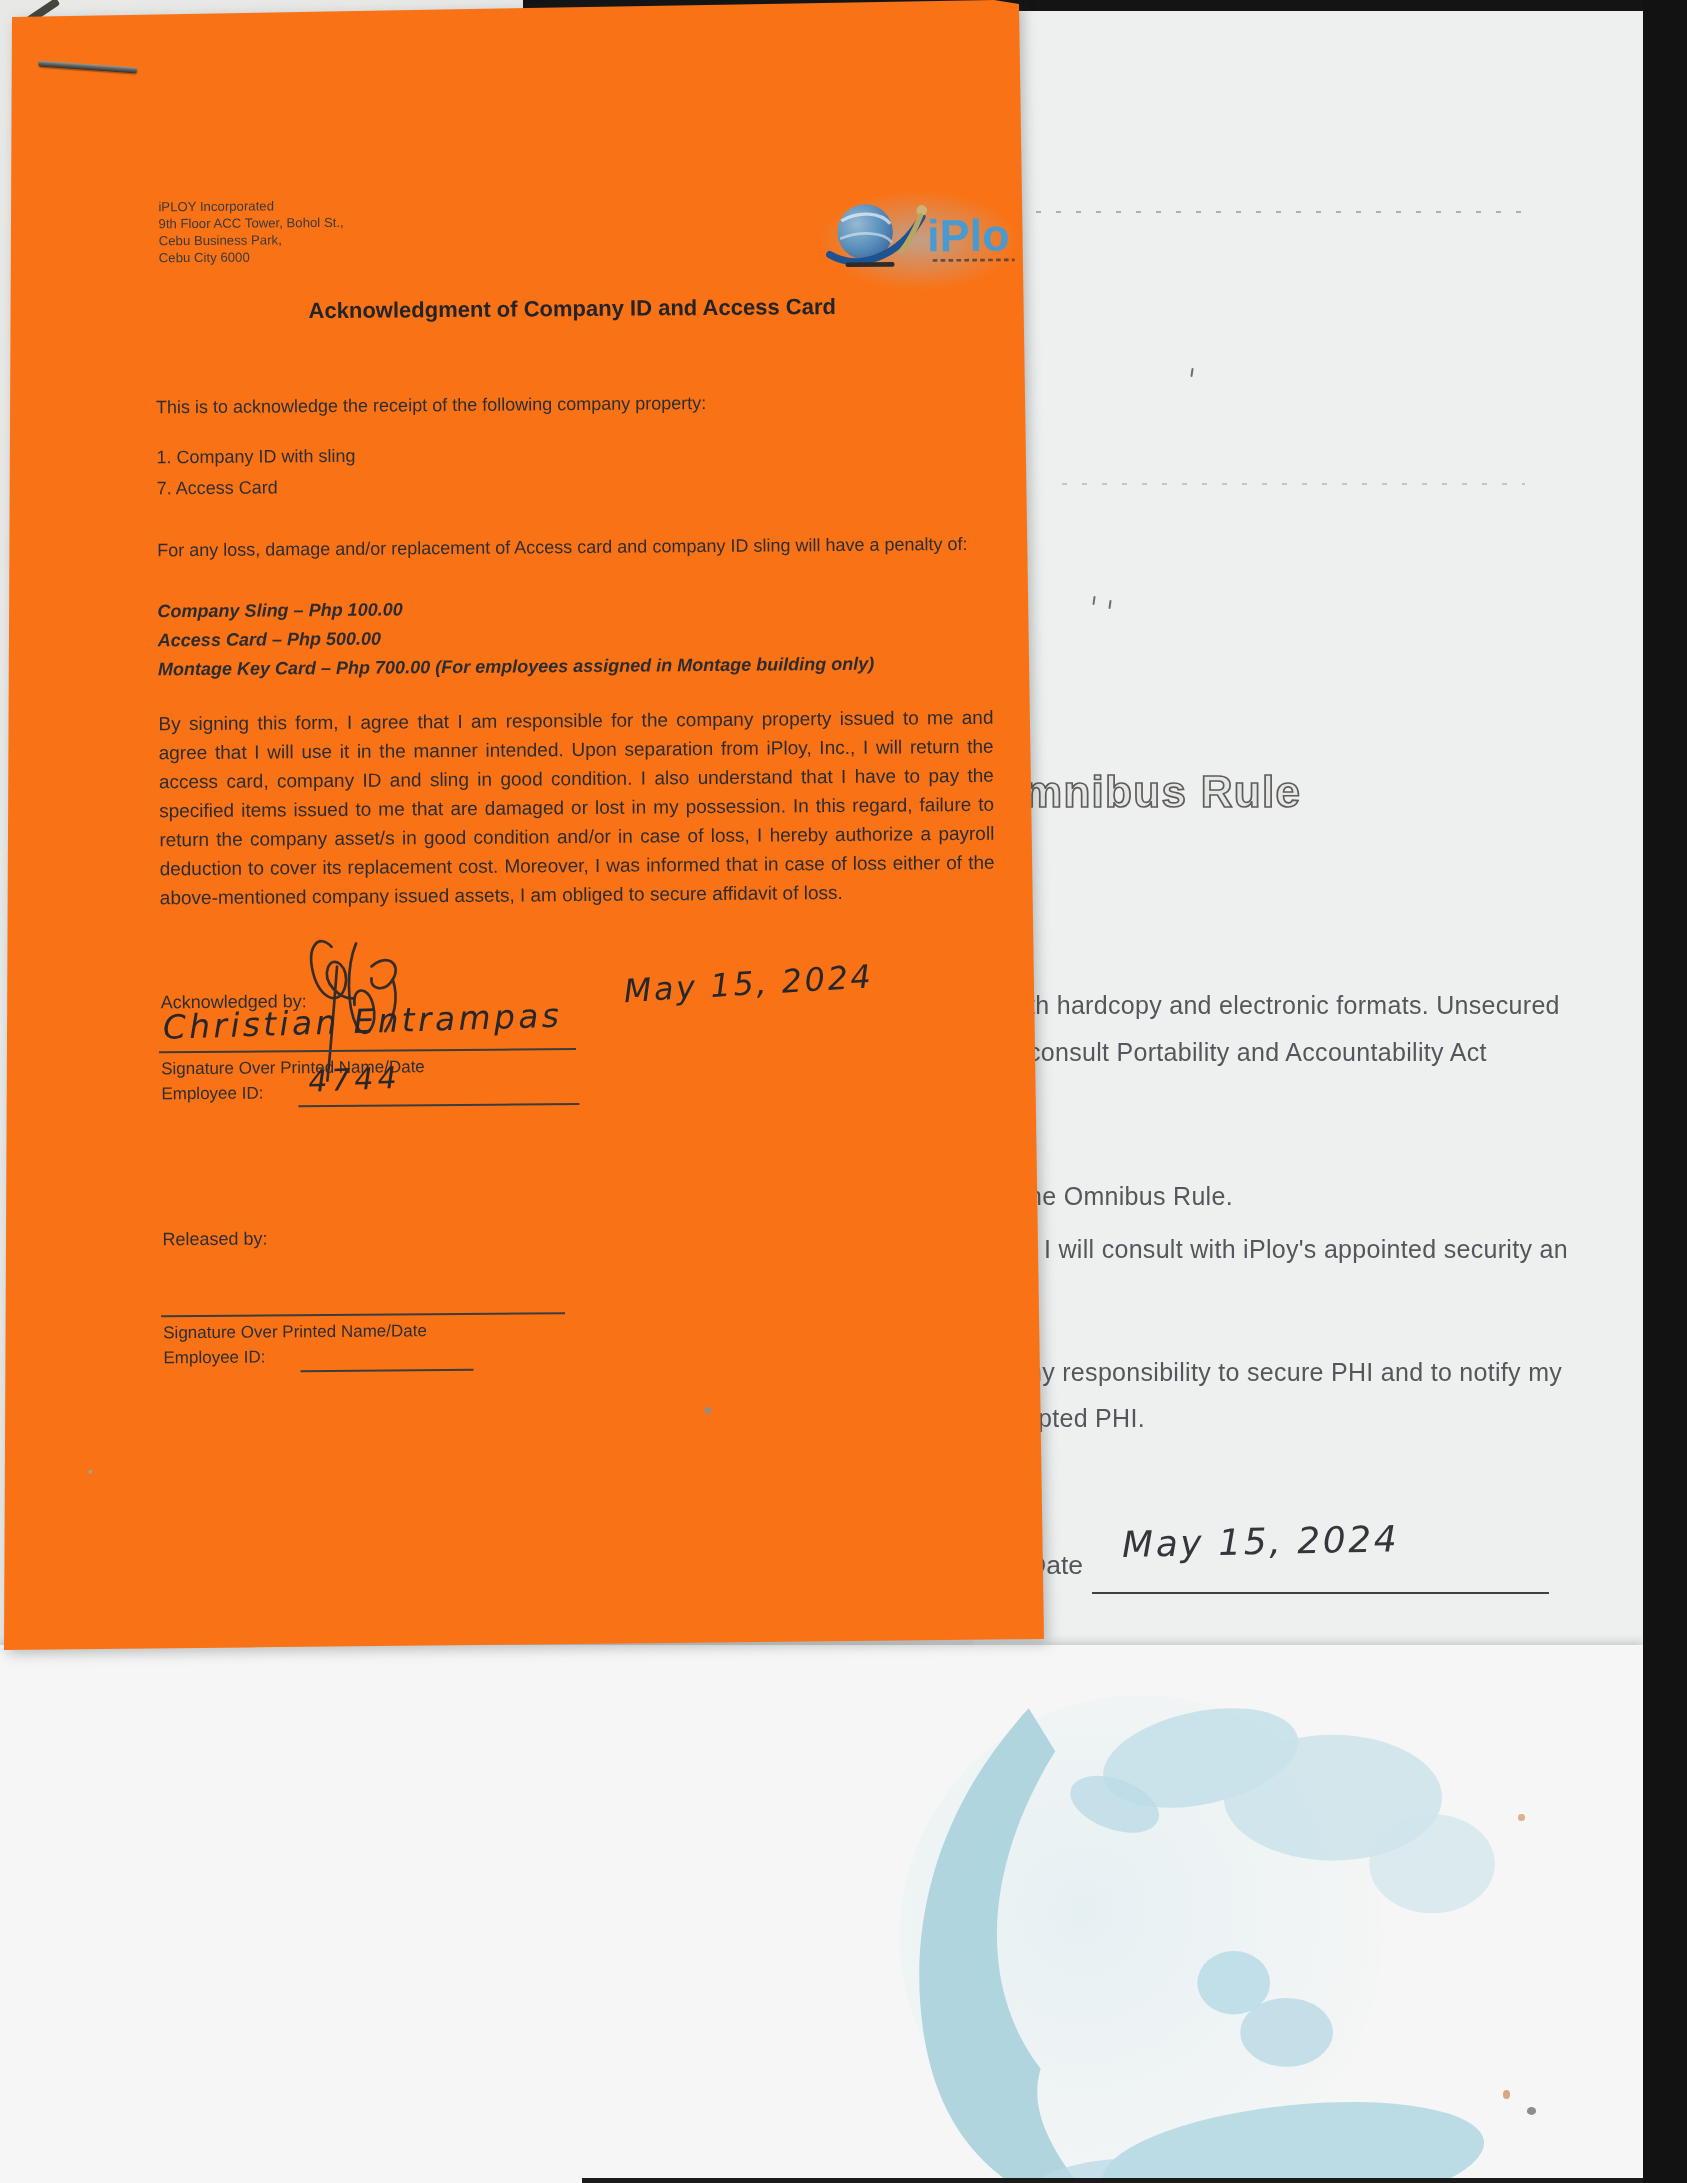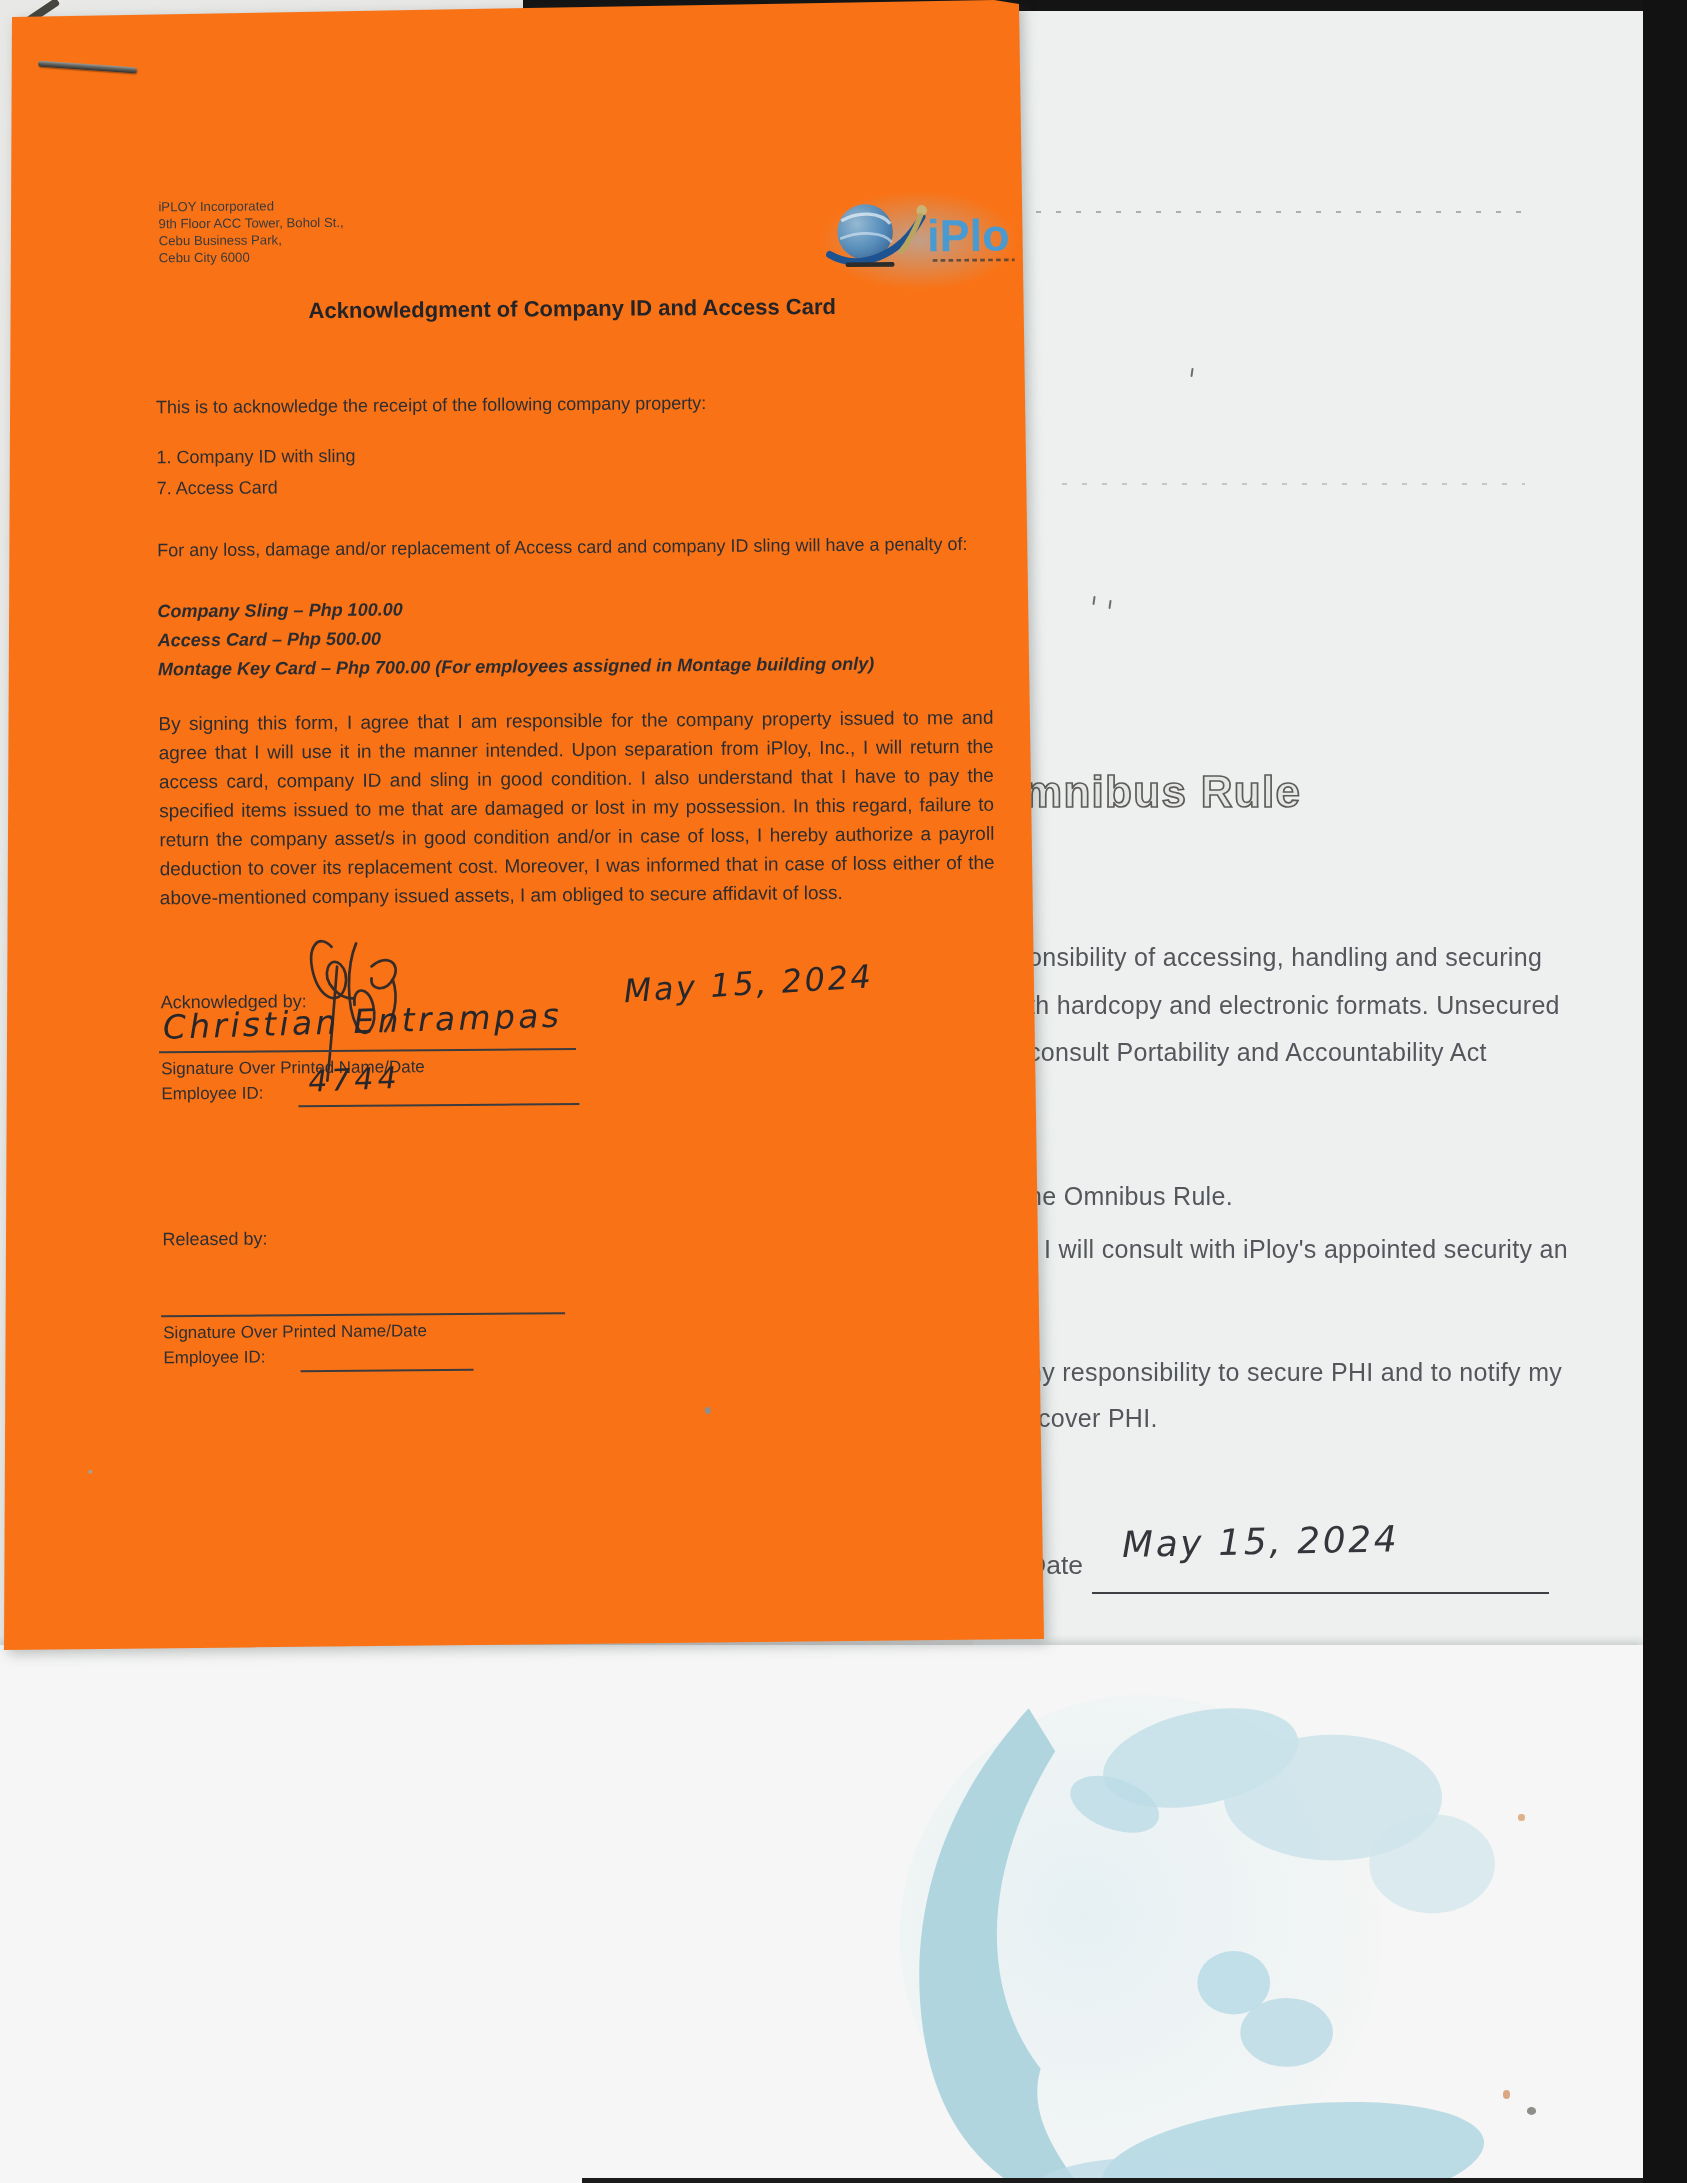--- a/index.html
+++ b/index.html
@@ -65,28 +65,27 @@
 
   <div class="back-page">
     <div class="faint-dots" style="left:63px;top:200px;width:490px;"></div>
     <div class="tick-mark" style="left:218px;top:357px;"></div>
     <div class="faint-dots" style="left:89px;top:472px;width:463px;opacity:.32;"></div>
     <div class="tick-mark" style="left:120px;top:585px;"></div>
     <div class="tick-mark" style="left:136px;top:589px;"></div>
 
     <div class="bp-title">mnibus Rule</div>
 
-    <div class="bp-text" style="left:55px;top:932px;">onsibility of accessing, handling and securing</div>
     <div class="bp-text" style="left:55px;top:980px;">th hardcopy and electronic formats.  Unsecured</div>
     <div class="bp-text" style="left:55px;top:1027px;">consult Portability and Accountability Act</div>
 
     <div class="bp-text" style="left:55px;top:1171px;">he Omnibus Rule.</div>
     <div class="bp-text" style="left:71px;top:1224px;">I will consult with iPloy's appointed security an</div>
     <div class="bp-text" style="left:55px;top:1347px;">ny responsibility to secure PHI and to notify my</div>
-    <div class="bp-text" style="left:65px;top:1393px;">cover PHI.</div>
+    <div class="bp-text" style="left:65px;top:1393px;">pted PHI.</div>
 
     <div class="bp-date-row">Date</div>
     <div class="bp-date-line"></div>
     <div class="bp-date-hw">May 15, 2024</div>
   </div>
 
   <div class="bottom-sheet">
     <svg width="781" height="529" viewBox="0 0 1180 800" style="position:absolute;left:830px;top:26.5px;">
       <defs>
         <radialGradient id="sphere" cx="38%" cy="45%" r="70%">

